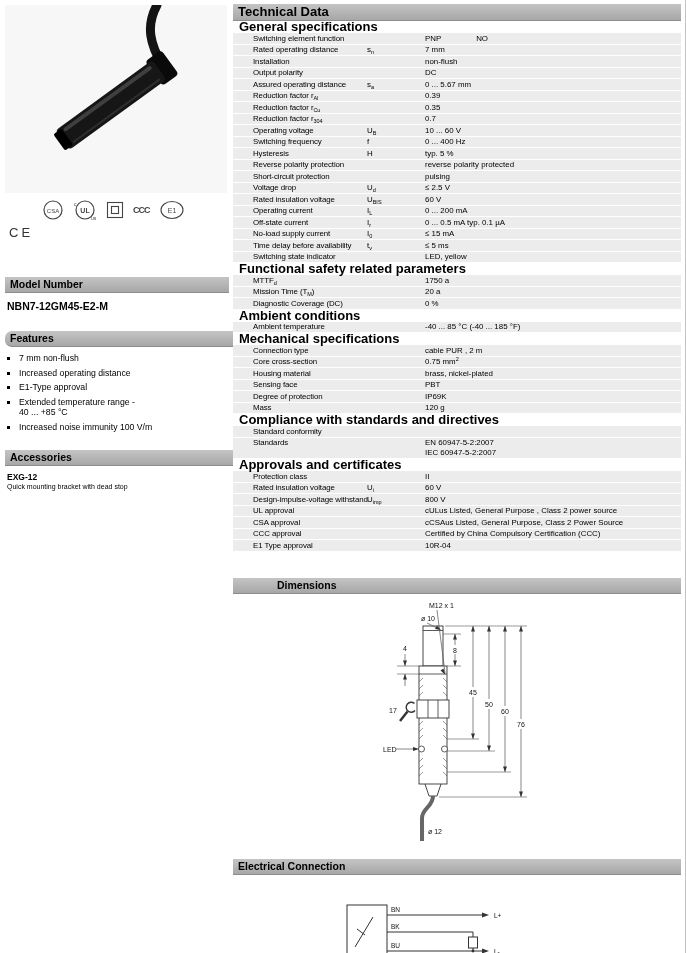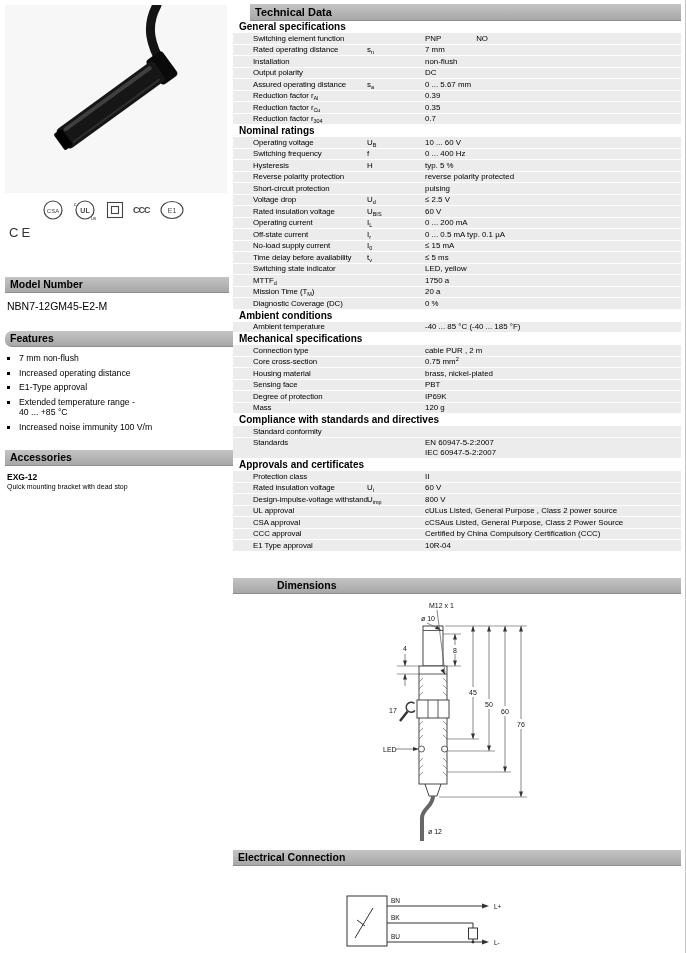--- a/index.html
+++ b/index.html
@@ -11,56 +11,56 @@
   }
   .page { position:absolute; inset:0; border-right:1px solid #c2c2c2; background:#fff; }
 
   
   .bar {
     height:16px; line-height:15px; padding-left:5px;
     font-weight:bold; font-size:10.5px;
     background:linear-gradient(#c4c4c4,#a7a7a7);
     border-bottom:1px solid #8d8d8d;
   }
-  .bar.big { height:17px; line-height:16px; font-size:11px;margin-left:17px; }
+  .bar.big { height:17px; line-height:16px; font-size:13px; }
 
   
   .left { position:absolute; left:5px; top:5px; width:224px; height:940px; }
   .photo { position:absolute; top:0; left:0; width:222px; height:188px; background:#f7f7f7; }
   .certs { position:absolute; top:192px; left:4px; width:218px; height:26px; display:flex; align-items:center; gap:9px; }
   .ce { font-size:13px; letter-spacing:3px; color:#333;margin-top:44px; }
   .ccc { font-size:9px; font-weight:bold; letter-spacing:-1px; color:#444; }
   .model-bar { position:absolute; top:272px; left:0; width:224px; }
-  .model-num { position:absolute; top:295px; left:2px; font-size:10.5px; font-weight:normal; }
+  .model-num { position:absolute; top:295px; left:2px; font-size:10.5px; font-weight:bold; }
   .features-bar { position:absolute; top:326px; left:0; width:268px;border-radius:7px; }
   .features-list { position:absolute; top:348px; left:4px; width:216px; list-style:square; padding-left:10px; }
   .features-list li { font-size:8.7px; font-weight:normal; line-height:10.5px; margin-bottom:4px; white-space:pre-wrap; }
   .acc-bar { position:absolute; top:445px; left:0; width:248px; }
   .acc-name { position:absolute; top:467px; left:2px; font-size:8.5px; font-weight:bold; }
   .acc-desc { position:absolute; top:478px; left:2px; font-size:7px; }
 
   
   .right { position:absolute; left:233px; top:4px; width:448px; }
 
   
   .tbl { width:448px; }
   .tr { display:flex; min-height:11px; background:#ececec; border-bottom:1px solid #fff;
         font-size:7.9px; line-height:10px; align-items:flex-start; }
-  .tr.sec { display:block; background:#fff; font-weight:bold; font-size:10px; padding:1px 0 0 6px; }
+  .tr.sec { display:block; background:#fff; font-weight:bold; font-size:13px; padding:1px 0 0 6px; }
   .td { padding-top:0.5px; }
   .label { flex:none; width:132px; padding-left:20px; white-space:nowrap; letter-spacing:-0.1px; }
   .label.ind2 { padding-left:20px; }
   .sym { flex:none; width:58px; padding-left:2px; }
   .val { flex:1; padding-left:2px; white-space:pre-wrap; }
   sub { font-size:5.5px; line-height:0; vertical-align:-1.5px; }
   sup { font-size:5.5px; line-height:0; vertical-align:3px; }
 
   .dims-bar { margin-top:26px;padding-left:44px; }
   .dims-svg { display:block; }
-  .elec-bar { margin-top:4px; }
+  .elec-bar { margin-top:13px; }
   .elec-svg { display:block; margin:20px 0 0 100px; }
 
   svg text { font-family:"Liberation Sans","DejaVu Sans",sans-serif; }
 </style>
 </head>
 <body>
 
 <div class="page">
 
   <div class="left">
@@ -159,21 +159,20 @@
         <div class="tr">
           <div class="td label">Reduction factor r<sub>Cu</sub></div>
           <div class="td sym"></div>
           <div class="td val">0.35</div>
         </div>
         <div class="tr">
           <div class="td label">Reduction factor r<sub>304</sub></div>
           <div class="td sym"></div>
           <div class="td val">0.7</div>
         </div>
-        <div class="tr sec">Nominal ratings</div>
         <div class="tr">
           <div class="td label">Operating voltage</div>
           <div class="td sym">U<sub>B</sub></div>
           <div class="td val">10 ... 60 V</div>
         </div>
         <div class="tr">
           <div class="td label">Switching frequency</div>
           <div class="td sym">f</div>
           <div class="td val">0 ... 400 Hz</div>
         </div>
@@ -220,20 +219,21 @@
         <div class="tr">
           <div class="td label">Time delay before availability</div>
           <div class="td sym">t<sub>v</sub></div>
           <div class="td val">≤ 5 ms</div>
         </div>
         <div class="tr">
           <div class="td label">Switching state indicator</div>
           <div class="td sym"></div>
           <div class="td val">LED, yellow</div>
         </div>
+        <div class="tr sec">Functional safety related parameters</div>
         <div class="tr">
           <div class="td label">MTTF<sub>d</sub></div>
           <div class="td sym"></div>
           <div class="td val">1750 a</div>
         </div>
         <div class="tr">
           <div class="td label">Mission Time (T<sub>M</sub>)</div>
           <div class="td sym"></div>
           <div class="td val">20 a</div>
         </div>

